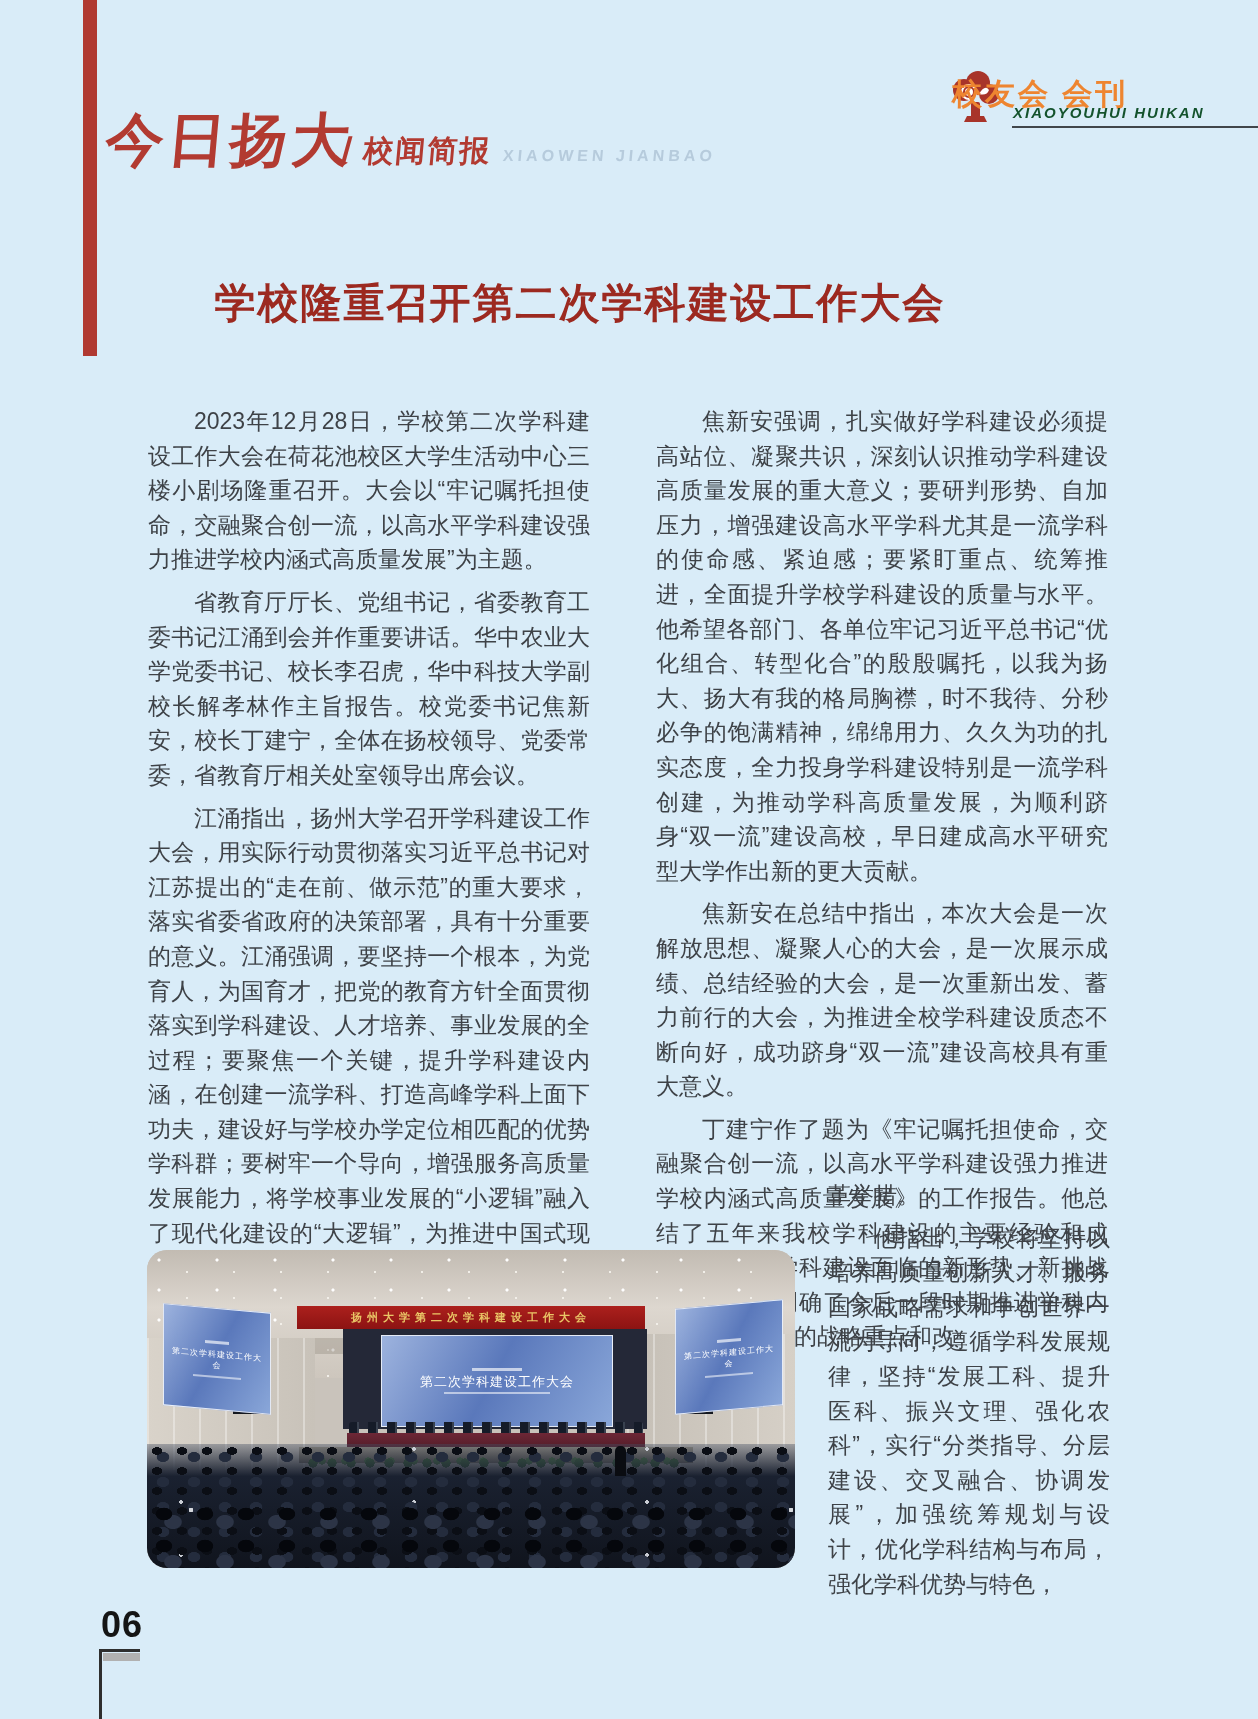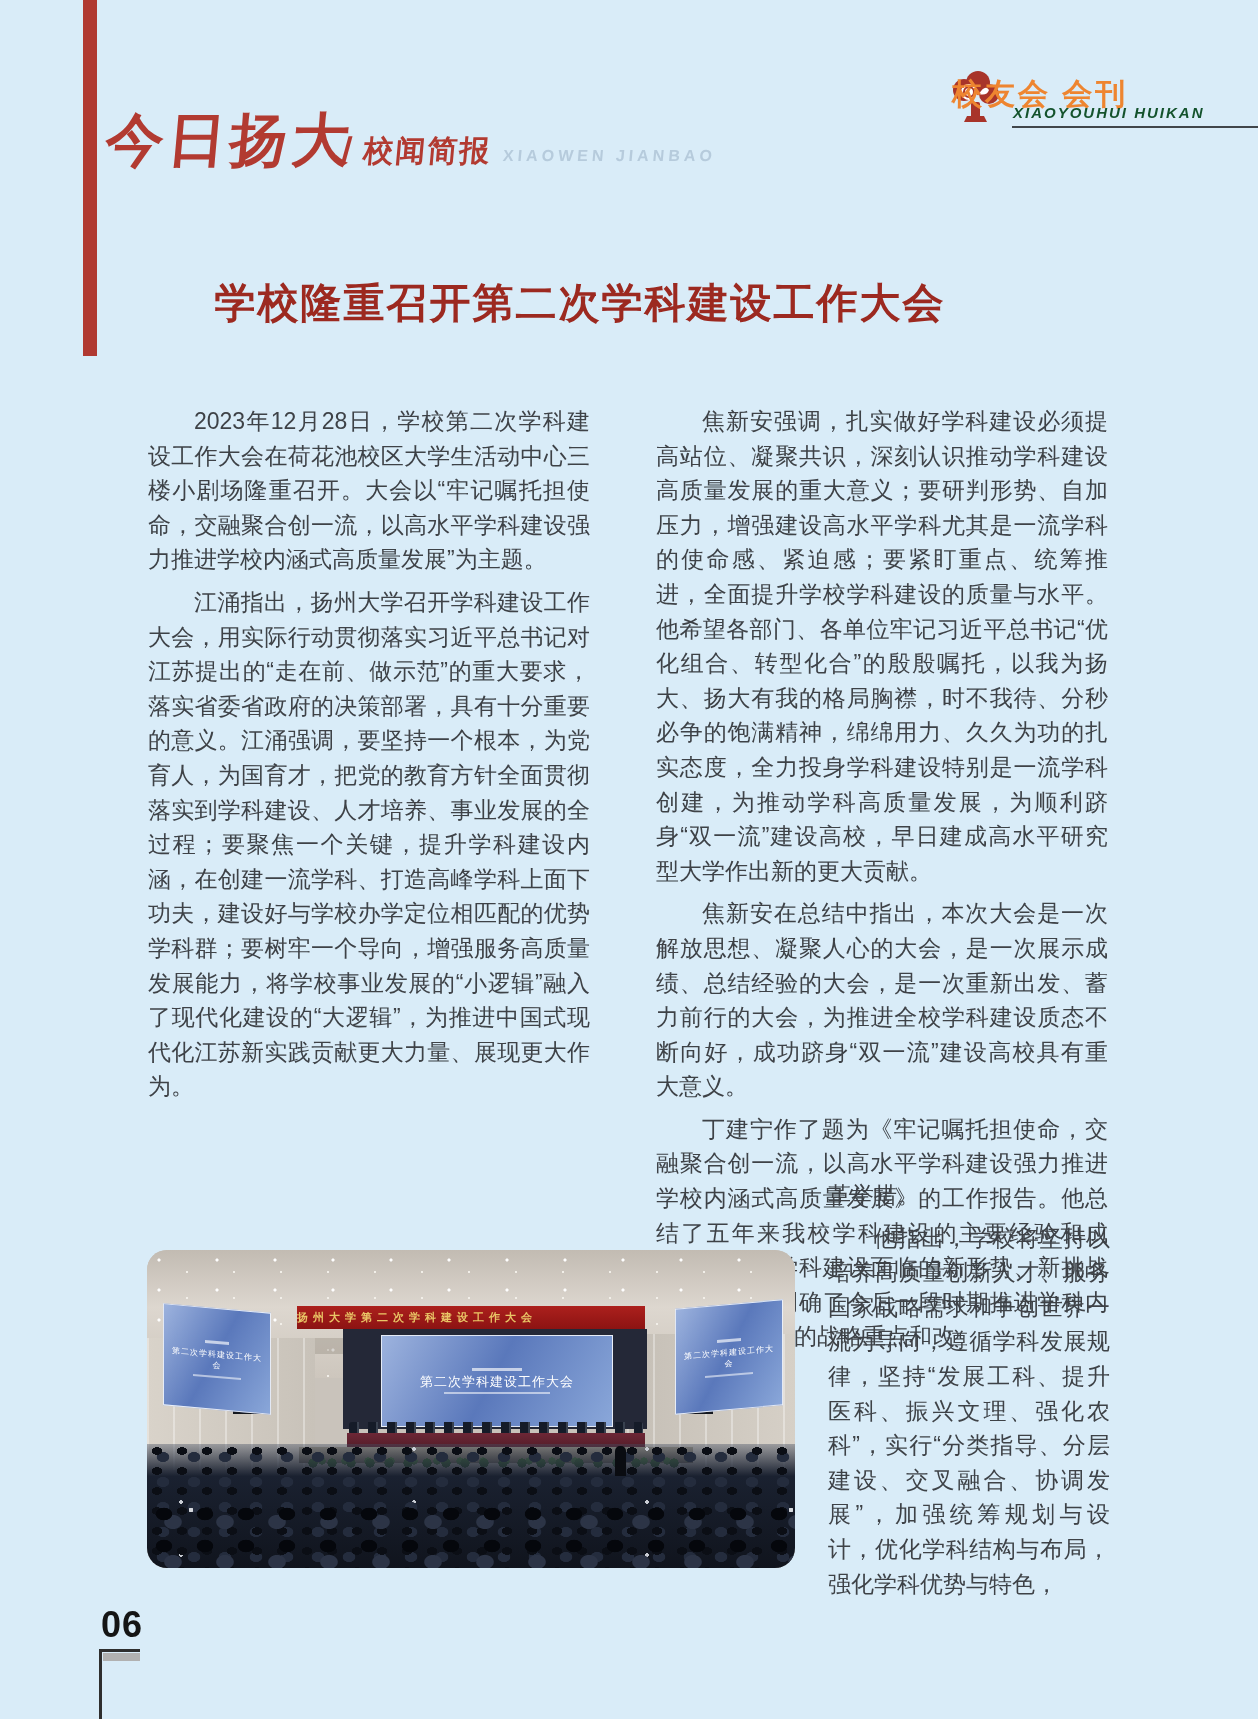--- a/index.html
+++ b/index.html
@@ -55,21 +55,21 @@
   .ph-screen{background:linear-gradient(118deg,#9db3de 0%,#5a78bb 48%,#8aa7d9 100%);
      border:1px solid rgba(255,255,255,.8);display:flex;flex-direction:column;align-items:center;justify-content:center;color:#fff;}
   .ph-screen .logo-bar{width:22%;height:3px;background:rgba(255,255,255,.65);margin-bottom:5px;}
   .ph-screen .t{font-size:8px;letter-spacing:1px;text-align:center;width:88%;line-height:11px;
      font-family:"Liberation Serif","DejaVu Serif",serif;}
   .ph-screen .bar{width:46%;height:2px;background:rgba(255,255,255,.55);margin-top:5px;}
   .ph-screen-l{left:16px;top:58px;width:106px;height:100px;transform:skewY(5deg);}
   .ph-screen-r{right:12px;top:54px;width:106px;height:104px;transform:skewY(-5deg);}
   .ph-backdrop{left:196px;top:79px;width:304px;height:100px;background:#242837;}
   .ph-banner{left:150px;top:56px;width:348px;height:23px;background:linear-gradient(#ac201d,#8c1312);
-     color:#e9c566;font-size:11px;line-height:23px;text-align:left;letter-spacing:5px;
+     color:#e9c566;font-size:11px;line-height:23px;text-align:center;letter-spacing:5px;
      font-family:"Liberation Serif","DejaVu Serif",serif;font-weight:700;white-space:nowrap;overflow:hidden;}
   .ph-screen-c{left:234px;top:85px;width:230px;height:90px;}
   .ph-screen-c .t{font-size:13px;letter-spacing:1px;}
   .ph-people{left:202px;top:172px;width:294px;height:13px;border-radius:3px;
      background-image:repeating-linear-gradient(90deg,#151b28 0 8px,#39414f 8px 10px,rgba(0,0,0,0) 10px 19px);}
   .ph-table{left:200px;top:183px;width:298px;height:16px;background:linear-gradient(#6d2736,#521c28);}
   .ph-stagefront{left:152px;top:197px;width:394px;height:16px;background:linear-gradient(#a29a88,#7e7566);}
   .ph-plants{left:158px;top:205px;width:382px;height:15px;
      background-image:radial-gradient(circle 6px at 8px 8px,#3c6d31 75%,rgba(0,0,0,0) 78%),
        radial-gradient(circle 5px at 17px 6px,#518342 70%,rgba(0,0,0,0) 74%);
@@ -121,20 +121,21 @@
     <path d="M30 24 q6 -10 10 -4 q-2 6 -10 4" fill="#ffffff"></path>
   </svg>
   <div class="abs assoc-title">校友会 会刊</div>
   <div class="abs assoc-sub">XIAOYOUHUI HUIKAN</div>
   <div class="abs assoc-line"></div>
 
   <div class="abs article-title">学校隆重召开第二次学科建设工作大会</div>
 
   <div class="abs col col-left">
     <p>2023年12月28日，学校第二次学科建设工作大会在荷花池校区大学生活动中心三楼小剧场隆重召开。大会以“牢记嘱托担使命，交融聚合创一流，以高水平学科建设强力推进学校内涵式高质量发展”为主题。</p>
+    <p>省教育厅厅长、党组书记，省委教育工委书记江涌到会并作重要讲话。华中农业大学党委书记、校长李召虎，华中科技大学副校长解孝林作主旨报告。校党委书记焦新安，校长丁建宁，全体在扬校领导、党委常委，省教育厅相关处室领导出席会议。</p>
     <p>江涌指出，扬州大学召开学科建设工作大会，用实际行动贯彻落实习近平总书记对江苏提出的“走在前、做示范”的重大要求，落实省委省政府的决策部署，具有十分重要的意义。江涌强调，要坚持一个根本，为党育人，为国育才，把党的教育方针全面贯彻落实到学科建设、人才培养、事业发展的全过程；要聚焦一个关键，提升学科建设内涵，在创建一流学科、打造高峰学科上面下功夫，建设好与学校办学定位相匹配的优势学科群；要树牢一个导向，增强服务高质量发展能力，将学校事业发展的“小逻辑”融入了现代化建设的“大逻辑”，为推进中国式现代化江苏新实践贡献更大力量、展现更大作为。</p>
   </div>
 
   <div class="abs col col-right">
     <p>焦新安强调，扎实做好学科建设必须提高站位、凝聚共识，深刻认识推动学科建设高质量发展的重大意义；要研判形势、自加压力，增强建设高水平学科尤其是一流学科的使命感、紧迫感；要紧盯重点、统筹推进，全面提升学校学科建设的质量与水平。他希望各部门、各单位牢记习近平总书记“优化组合、转型化合”的殷殷嘱托，以我为扬大、扬大有我的格局胸襟，时不我待、分秒必争的饱满精神，绵绵用力、久久为功的扎实态度，全力投身学科建设特别是一流学科创建，为推动学科高质量发展，为顺利跻身“双一流”建设高校，早日建成高水平研究型大学作出新的更大贡献。</p>
     <p>焦新安在总结中指出，本次大会是一次解放思想、凝聚人心的大会，是一次展示成绩、总结经验的大会，是一次重新出发、蓄力前行的大会，为推进全校学科建设质态不断向好，成功跻身“双一流”建设高校具有重大意义。</p>
     <p>丁建宁作了题为《牢记嘱托担使命，交融聚合创一流，以高水平学科建设强力推进学校内涵式高质量发展》的工作报告。他总结了五年来我校学科建设的主要经验和成效，分析了学科建设面临的新形势、新挑战和新机遇，明确了今后一段时期推进学科内涵高质量发展的战略重点和改</p>
   </div>
 
   <div class="abs col col-narrow">

